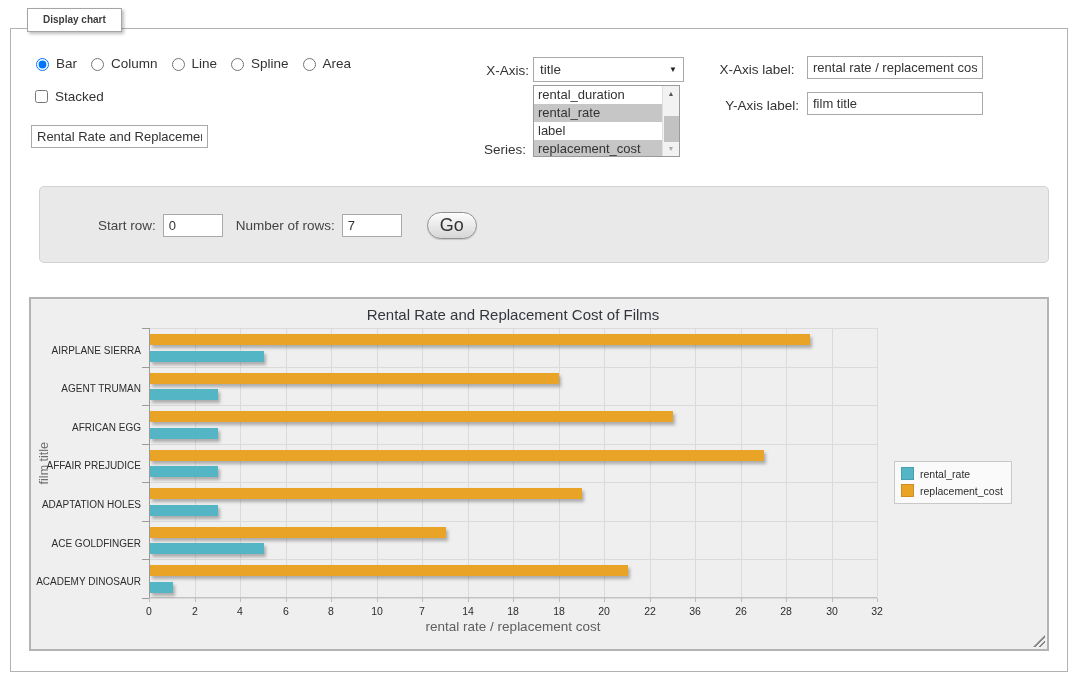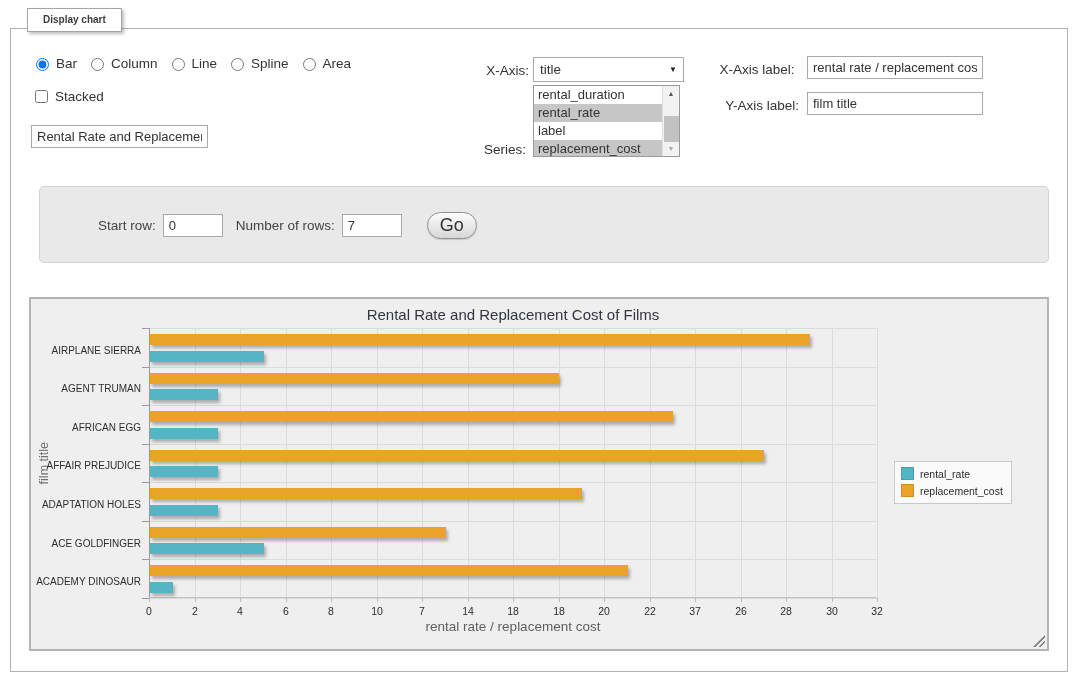--- a/index.html
+++ b/index.html
@@ -265,21 +265,21 @@
       <div class="xtick" style="left: 437px; top: 306px;">14</div>
       <div class="xtickmark" style="left: 482px; top: 299px;"></div>
       <div class="xtick" style="left: 482px; top: 306px;">18</div>
       <div class="xtickmark" style="left: 528px; top: 299px;"></div>
       <div class="xtick" style="left: 528px; top: 306px;">18</div>
       <div class="xtickmark" style="left: 573px; top: 299px;"></div>
       <div class="xtick" style="left: 573px; top: 306px;">20</div>
       <div class="xtickmark" style="left: 619px; top: 299px;"></div>
       <div class="xtick" style="left: 619px; top: 306px;">22</div>
       <div class="xtickmark" style="left: 664px; top: 299px;"></div>
-      <div class="xtick" style="left: 664px; top: 306px;">37</div>
+      <div class="xtick" style="left: 664px; top: 306px;">36</div>
       <div class="xtickmark" style="left: 710px; top: 299px;"></div>
       <div class="xtick" style="left: 710px; top: 306px;">26</div>
       <div class="xtickmark" style="left: 755px; top: 299px;"></div>
       <div class="xtick" style="left: 755px; top: 306px;">28</div>
       <div class="xtickmark" style="left: 801px; top: 299px;"></div>
       <div class="xtick" style="left: 801px; top: 306px;">30</div>
       <div class="xtickmark" style="left: 846px; top: 299px;"></div>
       <div class="xtick" style="left: 846px; top: 306px;">32</div>
       <div class="ytick" style="top: 29px;"></div>
       <div class="ytick" style="top: 68px;"></div>

